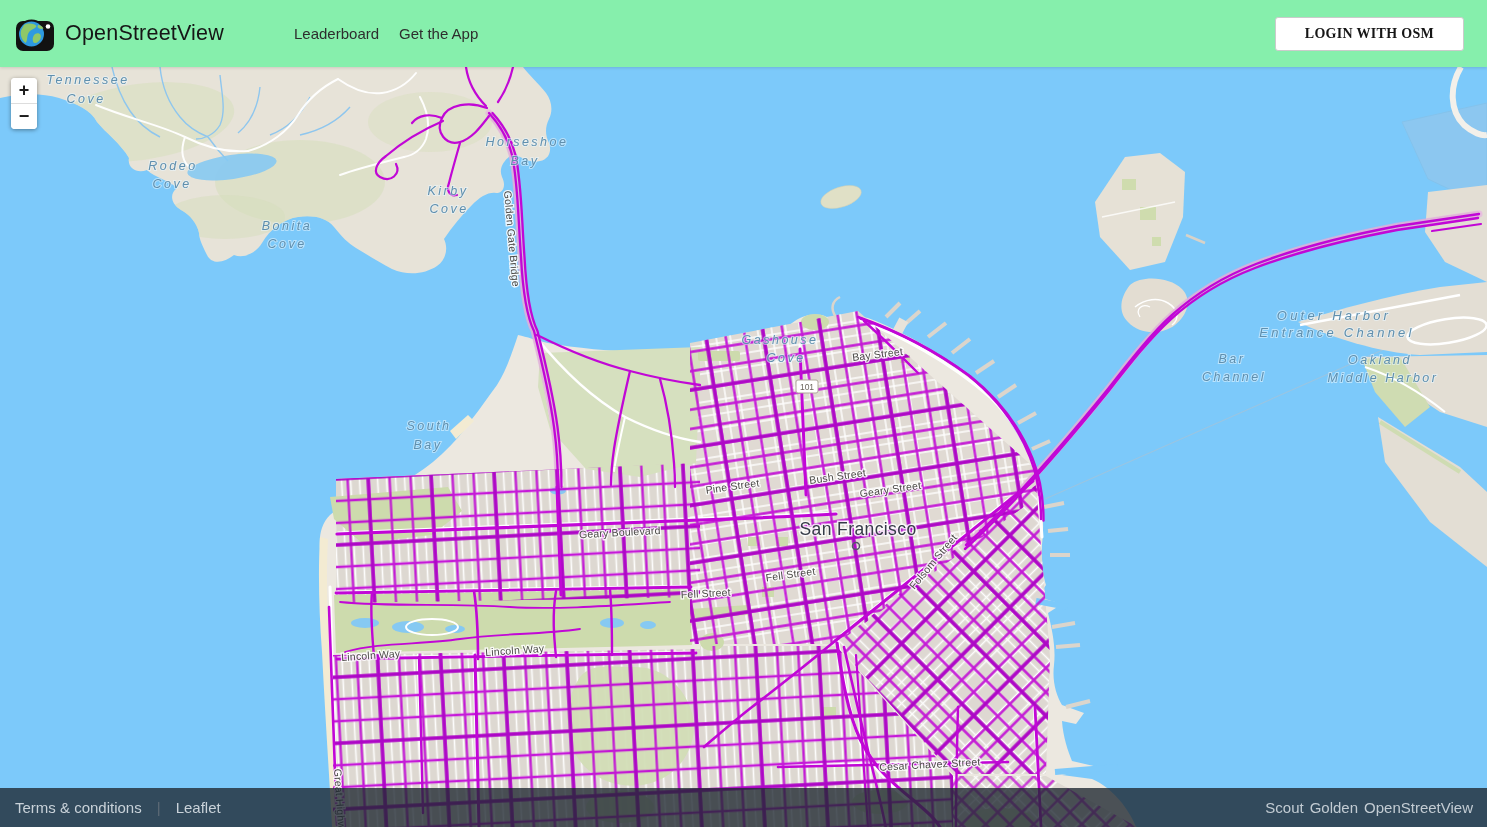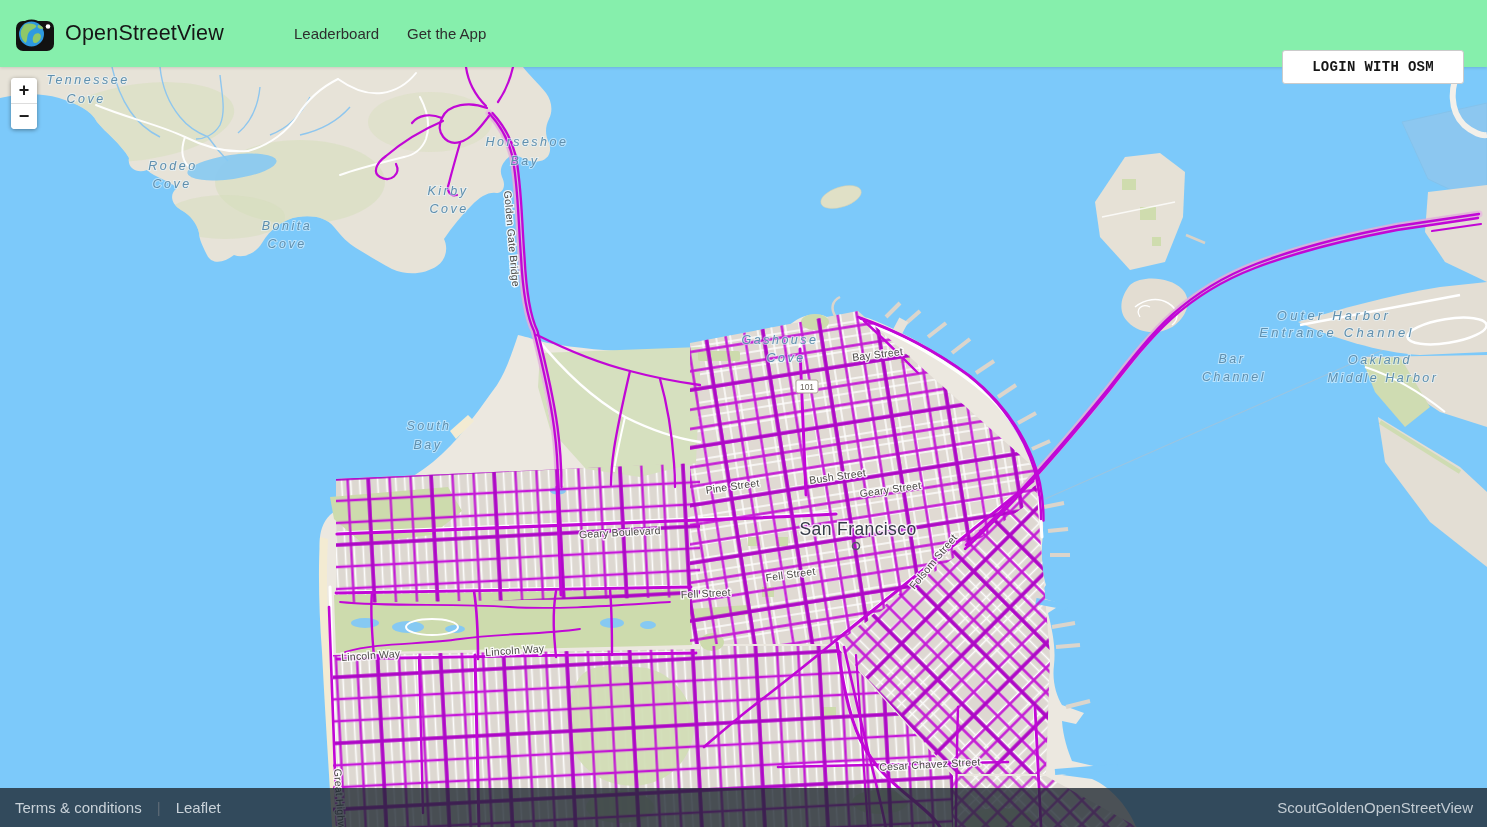--- a/index.html
+++ b/index.html
@@ -8,27 +8,27 @@
     font-family:"Liberation Sans",sans-serif;background:#fff;
   }
   
   .header{
     position:absolute;top:0;left:0;right:0;height:67px;background:#86efac;
     display:flex;align-items:center;z-index:40;
     box-shadow:0 1px 3px rgba(0,0,0,.12);
   }
   .logo{margin-left:14px;width:42px;height:40px;flex:0 0 auto;}
   .brand{margin-left:9px;font-size:21.5px;font-weight:500;color:#161616;letter-spacing:.2px;}
-  .nav{margin-left:70px;display:flex;gap:28px;}
+  .nav{margin-left:70px;display:flex;gap:20px;}
   .nav-item{font-size:15px;color:#2e2e2e;cursor:pointer;}
   .login-btn{
     position:absolute;right:23px;top:17px;height:34px;padding:0 29px;
     background:#fff;border:1px solid #cbcbcb;border-radius:3px;
-    font-family:Liberation Mono, monospace;font-size:14px;font-weight:700;
-    letter-spacing:.3px;color:#161616;cursor:pointer;display:flex;align-items:center;margin-top:33px;
+    font-family:Liberation Serif, serif;font-size:14px;font-weight:700;
+    letter-spacing:.3px;color:#161616;cursor:pointer;display:flex;align-items:center;
   }
   
   .map{
     position:absolute;top:67px;left:0;width:1487px;height:760px;
     overflow:hidden;background:#8b5cf6;cursor:grab;
   }
   .zoom-ctl{
     position:absolute;top:78px;left:11px;width:26px;z-index:30;
     border-radius:4px;box-shadow:0 1px 4px rgba(0,0,0,.4);overflow:hidden;background:#fff;
   }
@@ -39,21 +39,21 @@
   .zoom-out{border-top:1px solid #ddd;}
   
   .footer{
     position:absolute;bottom:0;left:0;right:0;height:39px;
     background:rgba(30,39,48,.78);z-index:35;display:flex;align-items:center;
     font-size:15px;color:#c3ccd3;
   }
   .footer-left{margin-left:15px;display:flex;align-items:center;}
   .footer-link{color:#c9d2d9;cursor:pointer;}
   .footer-sep{color:#5e6b76;margin:0 15px;}
-  .footer-right{margin-left:auto;margin-right:14px;display:flex;}
+  .footer-right{margin-left:auto;margin-right:14px;display:flex;gap:6px;}
   .attr-link{color:#c3ccd3;cursor:pointer;}
   
   text{font-family:"Liberation Sans",sans-serif;}
   .wl{font-style:italic;fill:#5f8fae;text-anchor:middle;paint-order:stroke;
       stroke:rgba(235,248,255,.55);stroke-width:2px;letter-spacing:2.5px;font-size:12.5px;}
   .wl-lg{font-size:13px;letter-spacing:3.2px;}
   .sl{fill:#4b4a47;text-anchor:middle;paint-order:stroke;stroke:rgba(255,255,255,.85);
       stroke-width:2.6px;font-size:10.5px;letter-spacing:.2px;}
   .sl-s{text-anchor:start;}
   .cl{fill:#353b47;text-anchor:middle;paint-order:stroke;stroke:rgba(255,255,255,.8);

